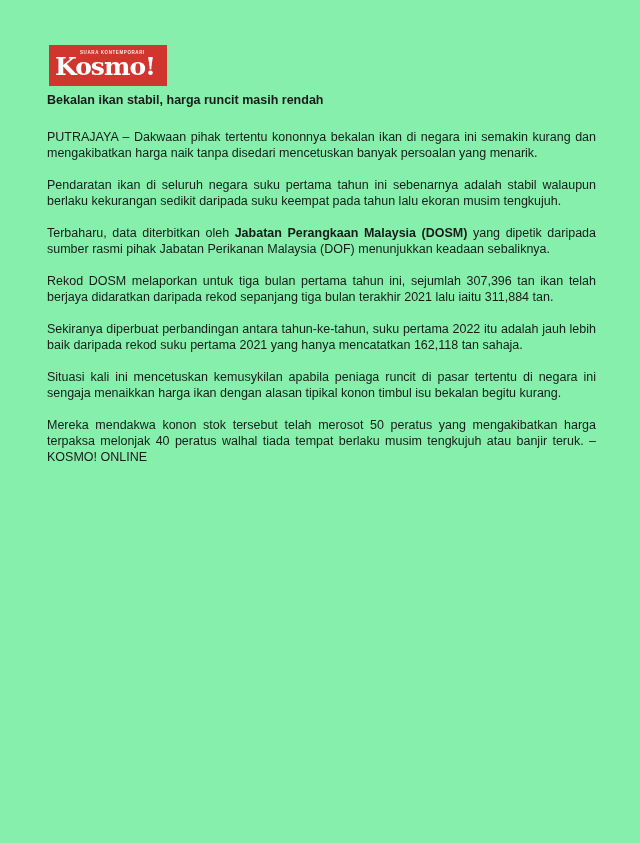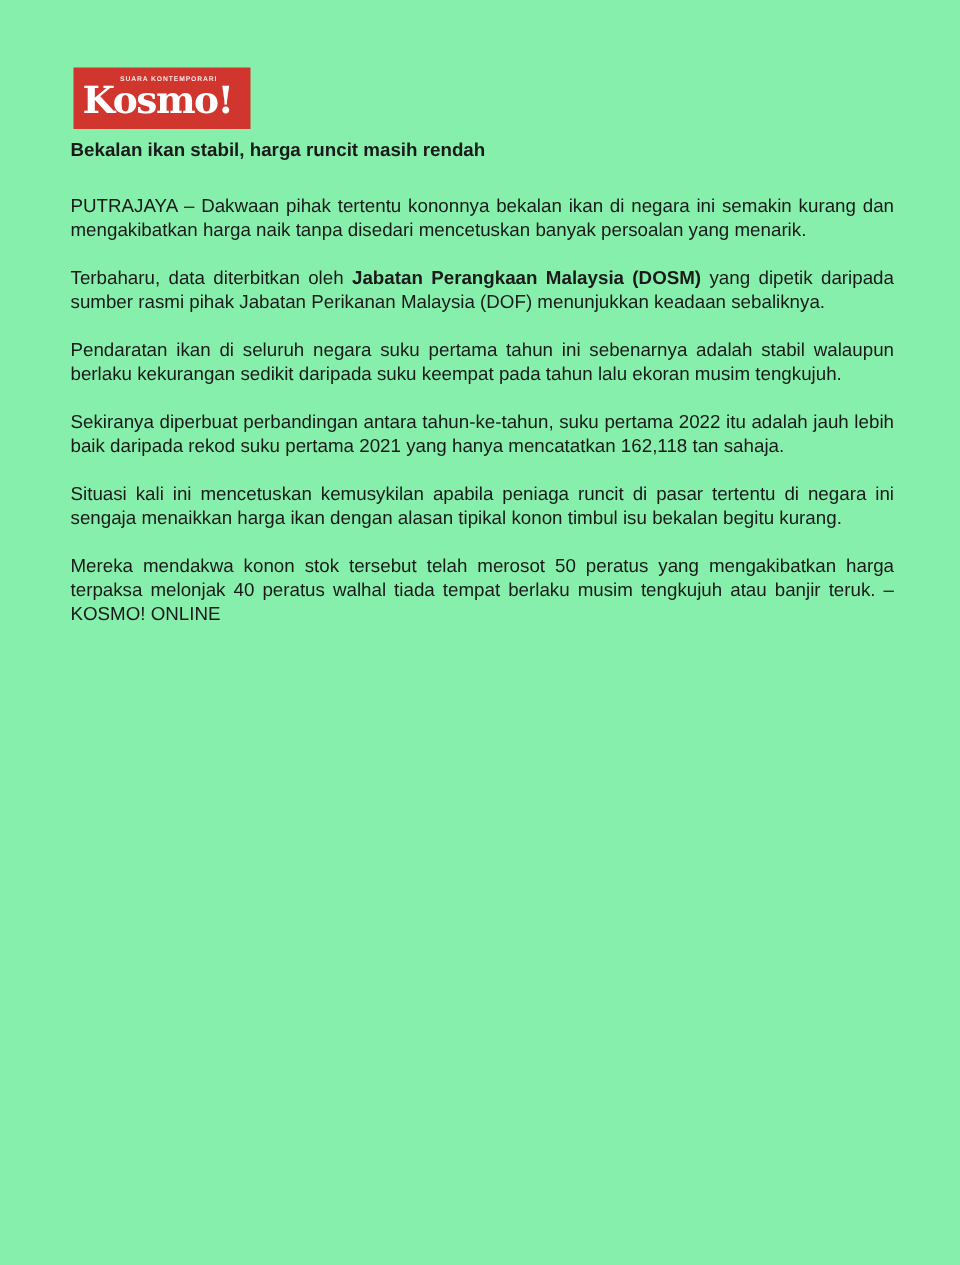--- a/index.html
+++ b/index.html
@@ -88,24 +88,25 @@
   <div class="logo">
     <div class="logo-tagline">SUARA KONTEMPORARI</div>
     <div class="logo-name">Kosmo!</div>
   </div>
 
   <div class="content">
     <h1 class="headline">Bekalan ikan stabil, harga runcit masih rendah</h1>
 
     <p>PUTRAJAYA – Dakwaan pihak tertentu kononnya bekalan ikan di negara ini semakin kurang dan mengakibatkan harga naik tanpa disedari mencetuskan banyak persoalan yang menarik.</p>
 
+    <p>Pendaratan ikan di seluruh negara suku pertama tahun ini sebenarnya adalah stabil walaupun berlaku kekurangan sedikit daripada suku keempat pada tahun lalu ekoran musim tengkujuh.</p>
+
     <p><span>Terbaharu, data diterbitkan oleh </span><strong>Jabatan Perangkaan Malaysia (DOSM)</strong><span> yang dipetik daripada sumber rasmi pihak Jabatan Perikanan Malaysia (DOF) menunjukkan keadaan sebaliknya.</span></p>
 
-    <p>Pendaratan ikan di seluruh negara suku pertama tahun ini sebenarnya adalah stabil walaupun berlaku kekurangan sedikit daripada suku keempat pada tahun lalu ekoran musim tengkujuh.</p>
-
+    <p>Rekod DOSM melaporkan untuk tiga bulan pertama tahun ini, sejumlah 307,396 tan ikan telah berjaya didaratkan daripada rekod sepanjang tiga bulan terakhir 2021 lalu iaitu 311,884 tan.</p>
 
     <p>Sekiranya diperbuat perbandingan antara tahun-ke-tahun, suku pertama 2022 itu adalah jauh lebih baik daripada rekod suku pertama 2021 yang hanya mencatatkan 162,118 tan sahaja.</p>
 
     <p>Situasi kali ini mencetuskan kemusykilan apabila peniaga runcit di pasar tertentu di negara ini sengaja menaikkan harga ikan dengan alasan tipikal konon timbul isu bekalan begitu kurang.</p>
 
     <p class="last-para">Mereka mendakwa konon stok tersebut telah merosot 50 peratus yang mengakibatkan harga terpaksa melonjak 40 peratus walhal tiada tempat berlaku musim tengkujuh atau banjir teruk. – KOSMO! ONLINE</p>
 
   </div>
 
 </div>

